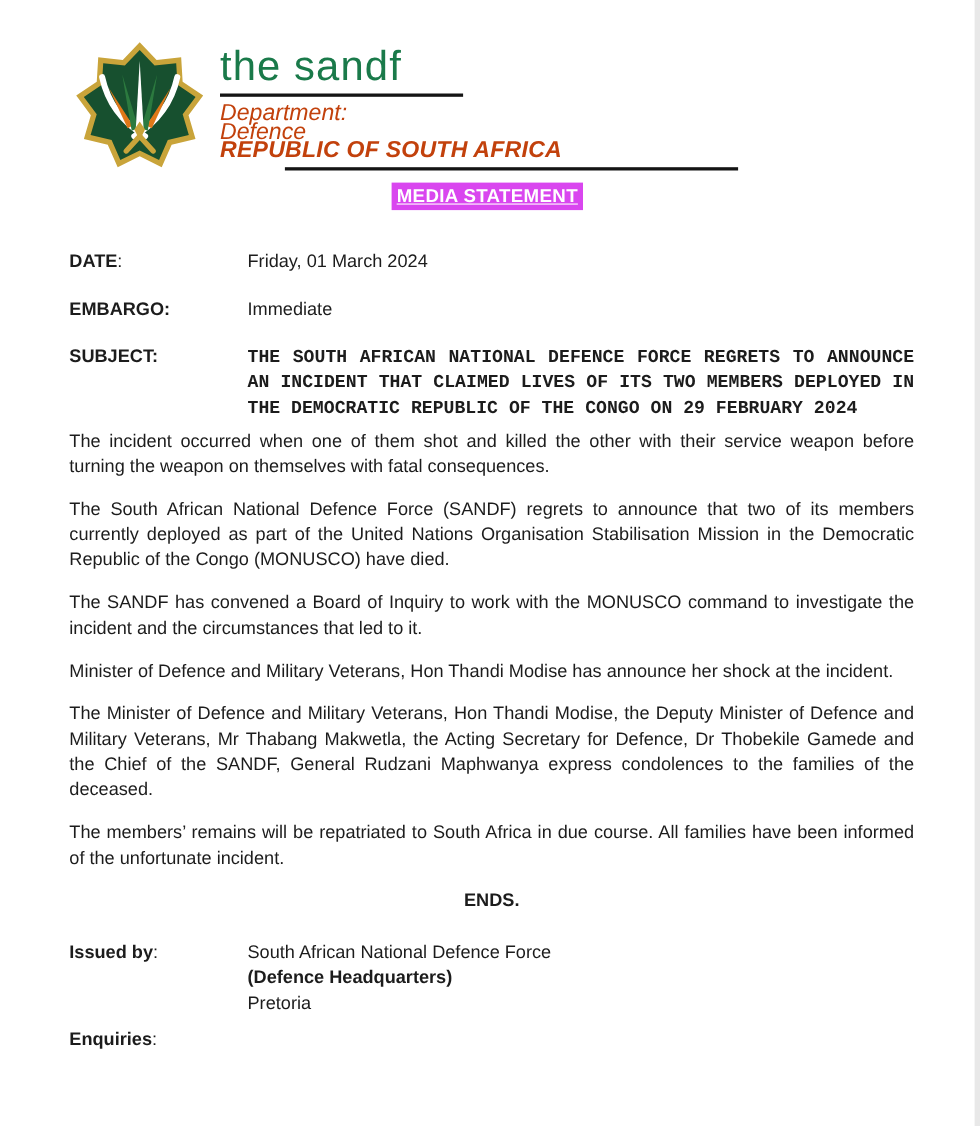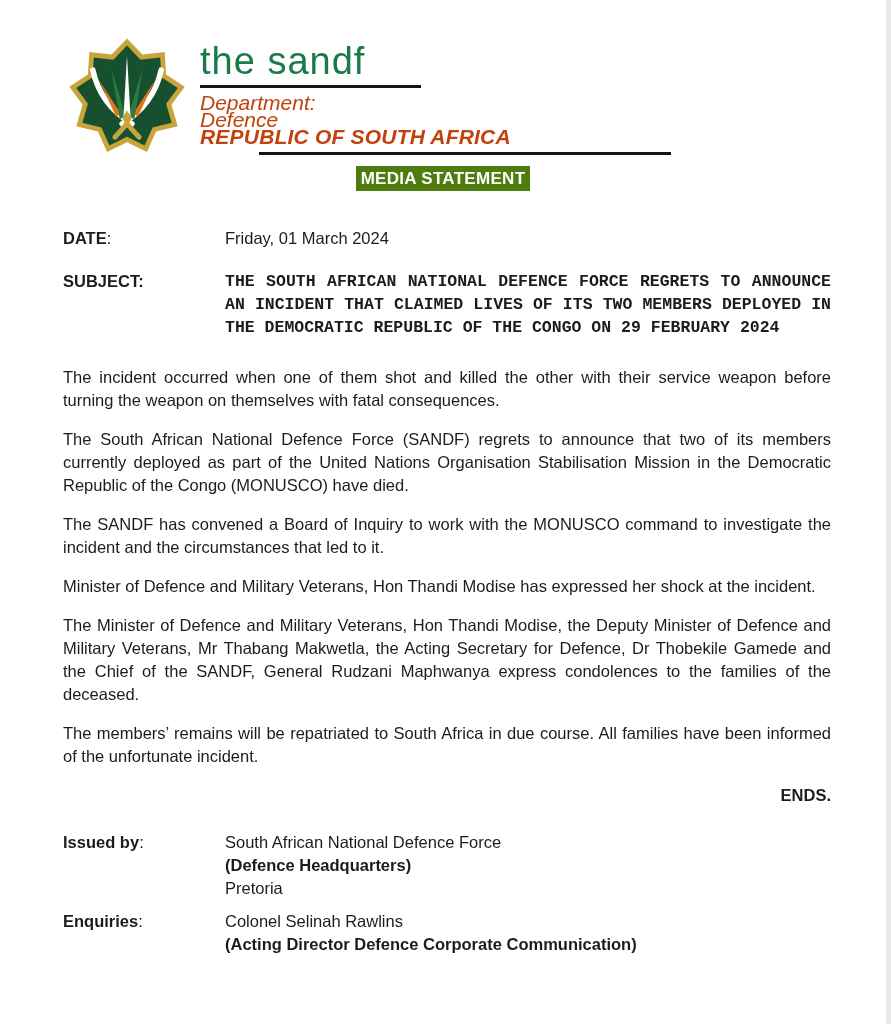--- a/index.html
+++ b/index.html
@@ -61,48 +61,49 @@
 
   .banner-row {
     position: absolute;
     top: 166px;
     left: 0;
     width: 100%;
     text-align: center;
   }
   .banner {
     display: inline-block;
-    background: #4d7c0f;
+    background: #d946ef;
     color: #ffffff;
     font-weight: bold;
     font-size: 17px;
     line-height: 21px;
     padding: 2px 5px;
+    text-decoration: underline;
     letter-spacing: 0.3px;
   }
 
   
   .content {
     position: absolute;
     left: 63px;
     top: 227px;
     width: 768px;
     font-size: 16.5px;
     line-height: 23px;
   }
   .meta-row { display: flex; margin-bottom: 20px; }
   .meta-label { width: 162px; flex: none; font-weight: bold; }
   .meta-label .colon { font-weight: normal; }
   .meta-value { flex: 1; }
-  .meta-row.subject { margin-bottom: 27px; }
+  .meta-row.subject { margin-bottom: 8px; }
   .meta-row.subject .meta-value { font-weight: bold; text-align: justify; font-family: Liberation Mono, monospace; }
 
   .body-par { text-align: justify; margin: 0 0 16px 0; }
 
-  .ends { text-align: right; font-weight: bold; margin: 14px 0 24px 0; }
+  .ends { text-align: center; font-weight: bold; margin: 14px 0 24px 0; }
 
   .footer-row { display: flex; margin-bottom: 10px; }
   .footer-label { width: 162px; flex: none; font-weight: bold; }
   .footer-label .colon { font-weight: normal; }
   .footer-lines { flex: 1; }
   .footer-line { display: block; }
   .footer-line.bold { font-weight: bold; }
 </style>
 </head>
 <body>
@@ -140,46 +141,46 @@
     <span class="banner">MEDIA STATEMENT</span>
   </div>
 
   <div class="content">
 
     <div class="meta-row">
       <div class="meta-label"><span>DATE</span><span class="colon">:</span></div>
       <div class="meta-value">Friday, 01 March 2024</div>
     </div>
 
+    <div class="meta-row">
+      <div class="meta-label"><span>EMBARGO:</span><span class="colon"></span></div>
+      <div class="meta-value">Immediate</div>
+    </div>
 
     <div class="meta-row subject">
       <div class="meta-label"><span>SUBJECT:</span><span class="colon"></span></div>
       <div class="meta-value">THE SOUTH AFRICAN NATIONAL DEFENCE FORCE REGRETS TO ANNOUNCE AN INCIDENT THAT CLAIMED LIVES OF ITS TWO MEMBERS DEPLOYED IN THE DEMOCRATIC REPUBLIC OF THE CONGO ON 29 FEBRUARY 2024</div>
     </div>
 
     <p class="body-par">The incident occurred when one of them shot and killed the other with their service weapon before turning the weapon on themselves with fatal consequences.</p>
     <p class="body-par">The South African National Defence Force (SANDF) regrets to announce that two of its members currently deployed as part of the United Nations Organisation Stabilisation Mission in the Democratic Republic of the Congo (MONUSCO) have died.</p>
     <p class="body-par">The SANDF has convened a Board of Inquiry to work with the MONUSCO command to investigate the incident and the circumstances that led to it.</p>
-    <p class="body-par">Minister of Defence and Military Veterans, Hon Thandi Modise has expressed her shock at the incident.</p>
+    <p class="body-par">Minister of Defence and Military Veterans, Hon Thandi Modise has announce her shock at the incident.</p>
     <p class="body-par">The Minister of Defence and Military Veterans, Hon Thandi Modise, the Deputy Minister of Defence and Military Veterans, Mr Thabang Makwetla, the Acting Secretary for Defence, Dr Thobekile Gamede and the Chief of the SANDF, General Rudzani Maphwanya express condolences to the families of the deceased.</p>
     <p class="body-par">The members’ remains will be repatriated to South Africa in due course. All families have been informed of the unfortunate incident.</p>
 
     <div class="ends">ENDS.</div>
 
     <div class="footer-row">
       <div class="footer-label"><span>Issued by</span><span class="colon">:</span></div>
       <div class="footer-lines">
         <span class="footer-line">South African National Defence Force</span>
         <span class="footer-line bold">(Defence Headquarters)</span>
         <span class="footer-line">Pretoria</span>
       </div>
     </div>
 
     <div class="footer-row">
       <div class="footer-label"><span>Enquiries</span><span class="colon">:</span></div>
-      <div class="footer-lines">
-        <span class="footer-line">Colonel Selinah Rawlins</span>
-        <span class="footer-line bold">(Acting Director Defence Corporate Communication)</span>
-      </div>
     </div>
 
   </div>
 </div>
 
 </body></html>

